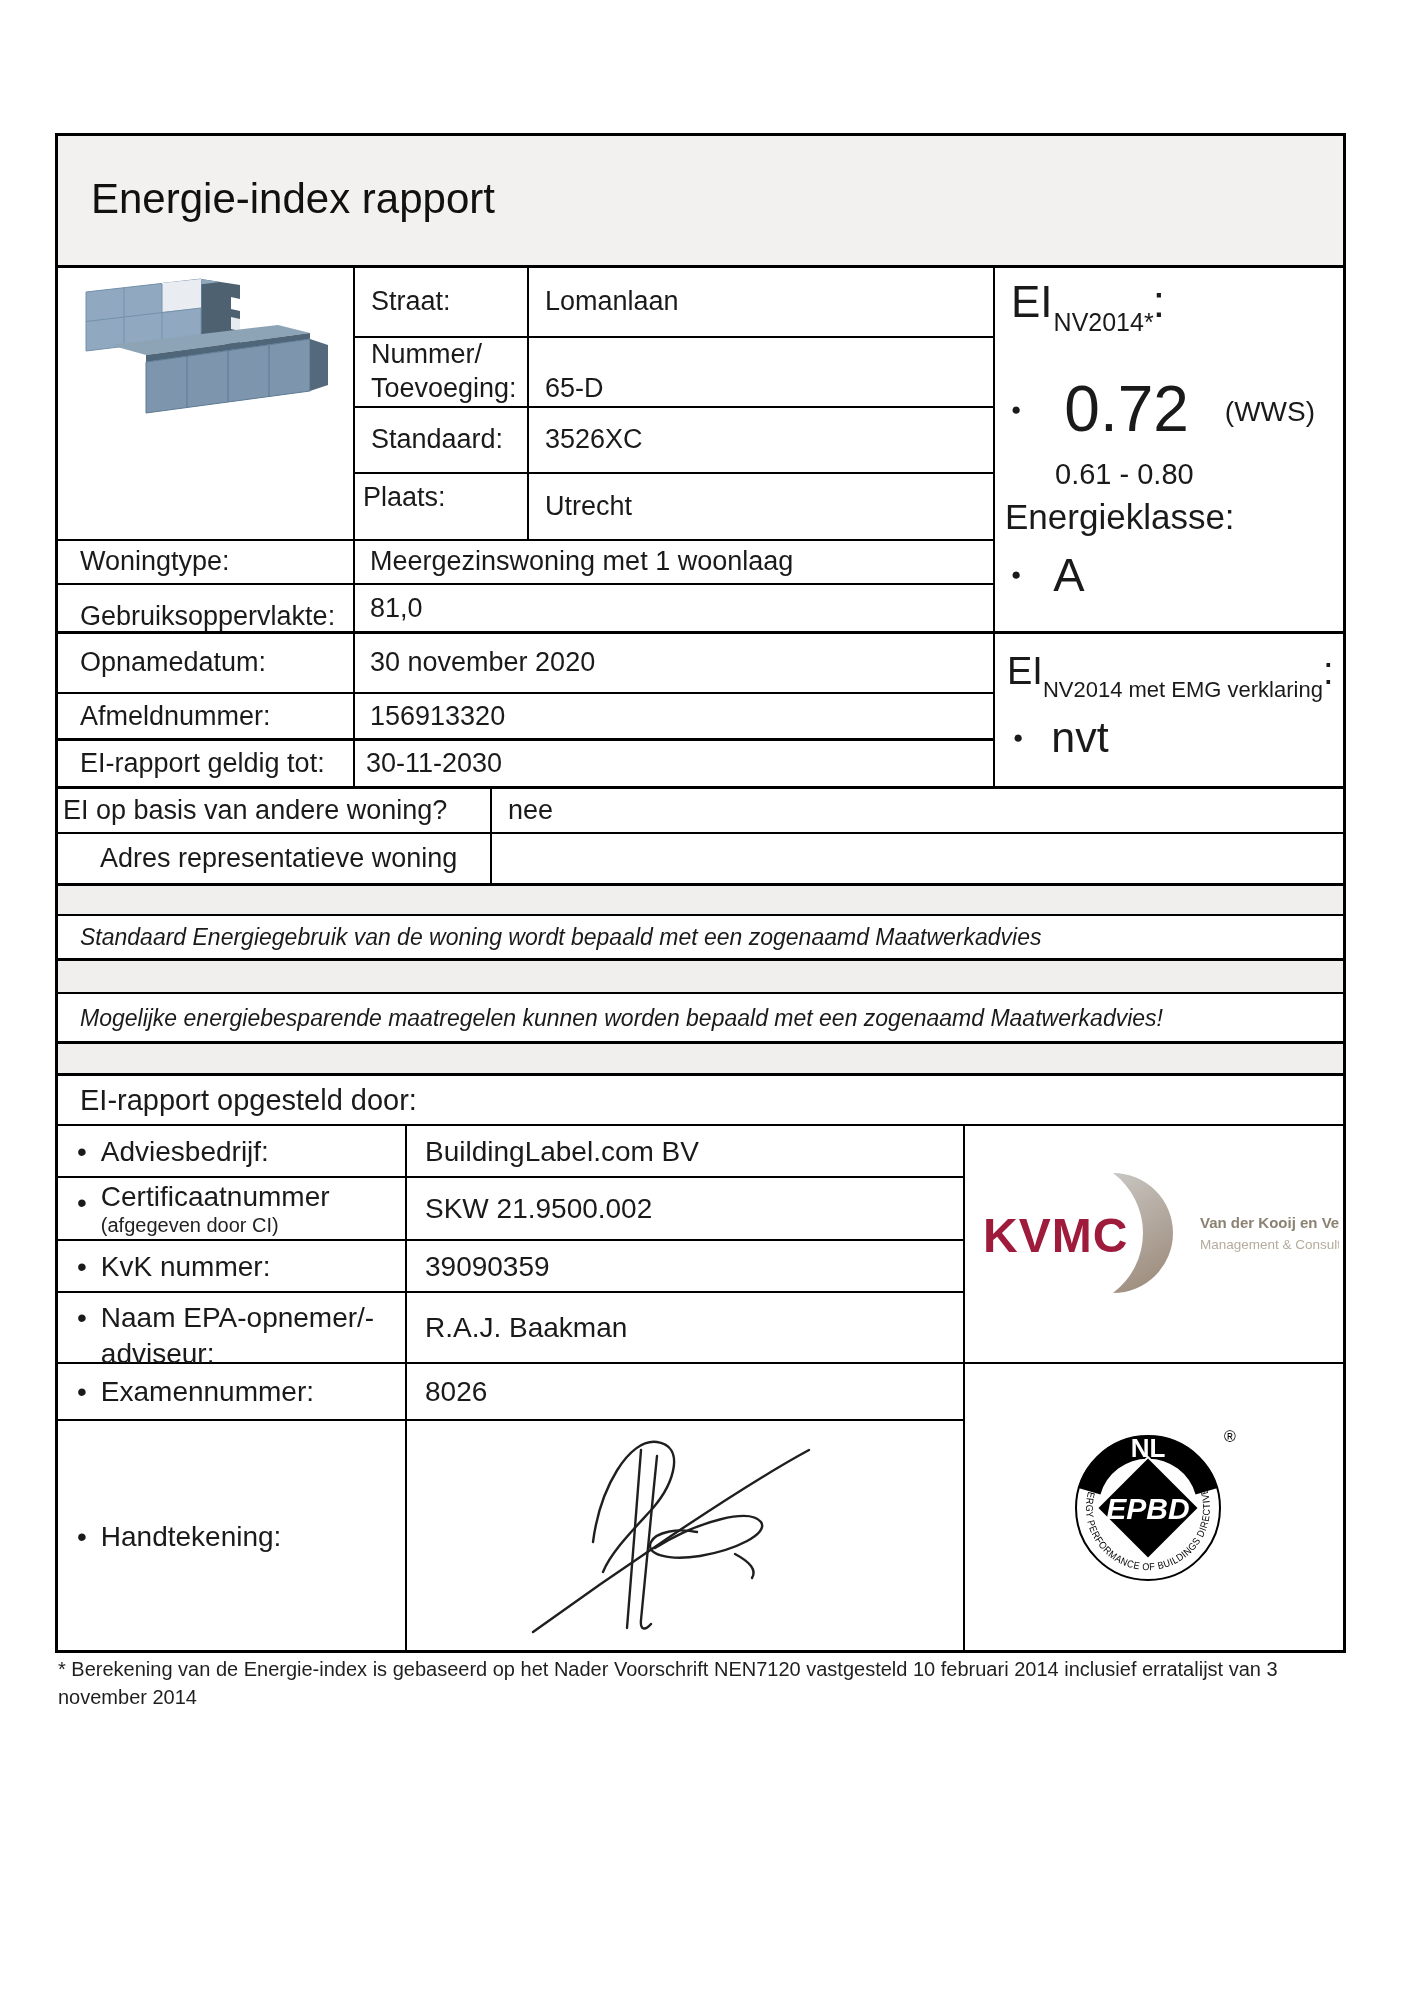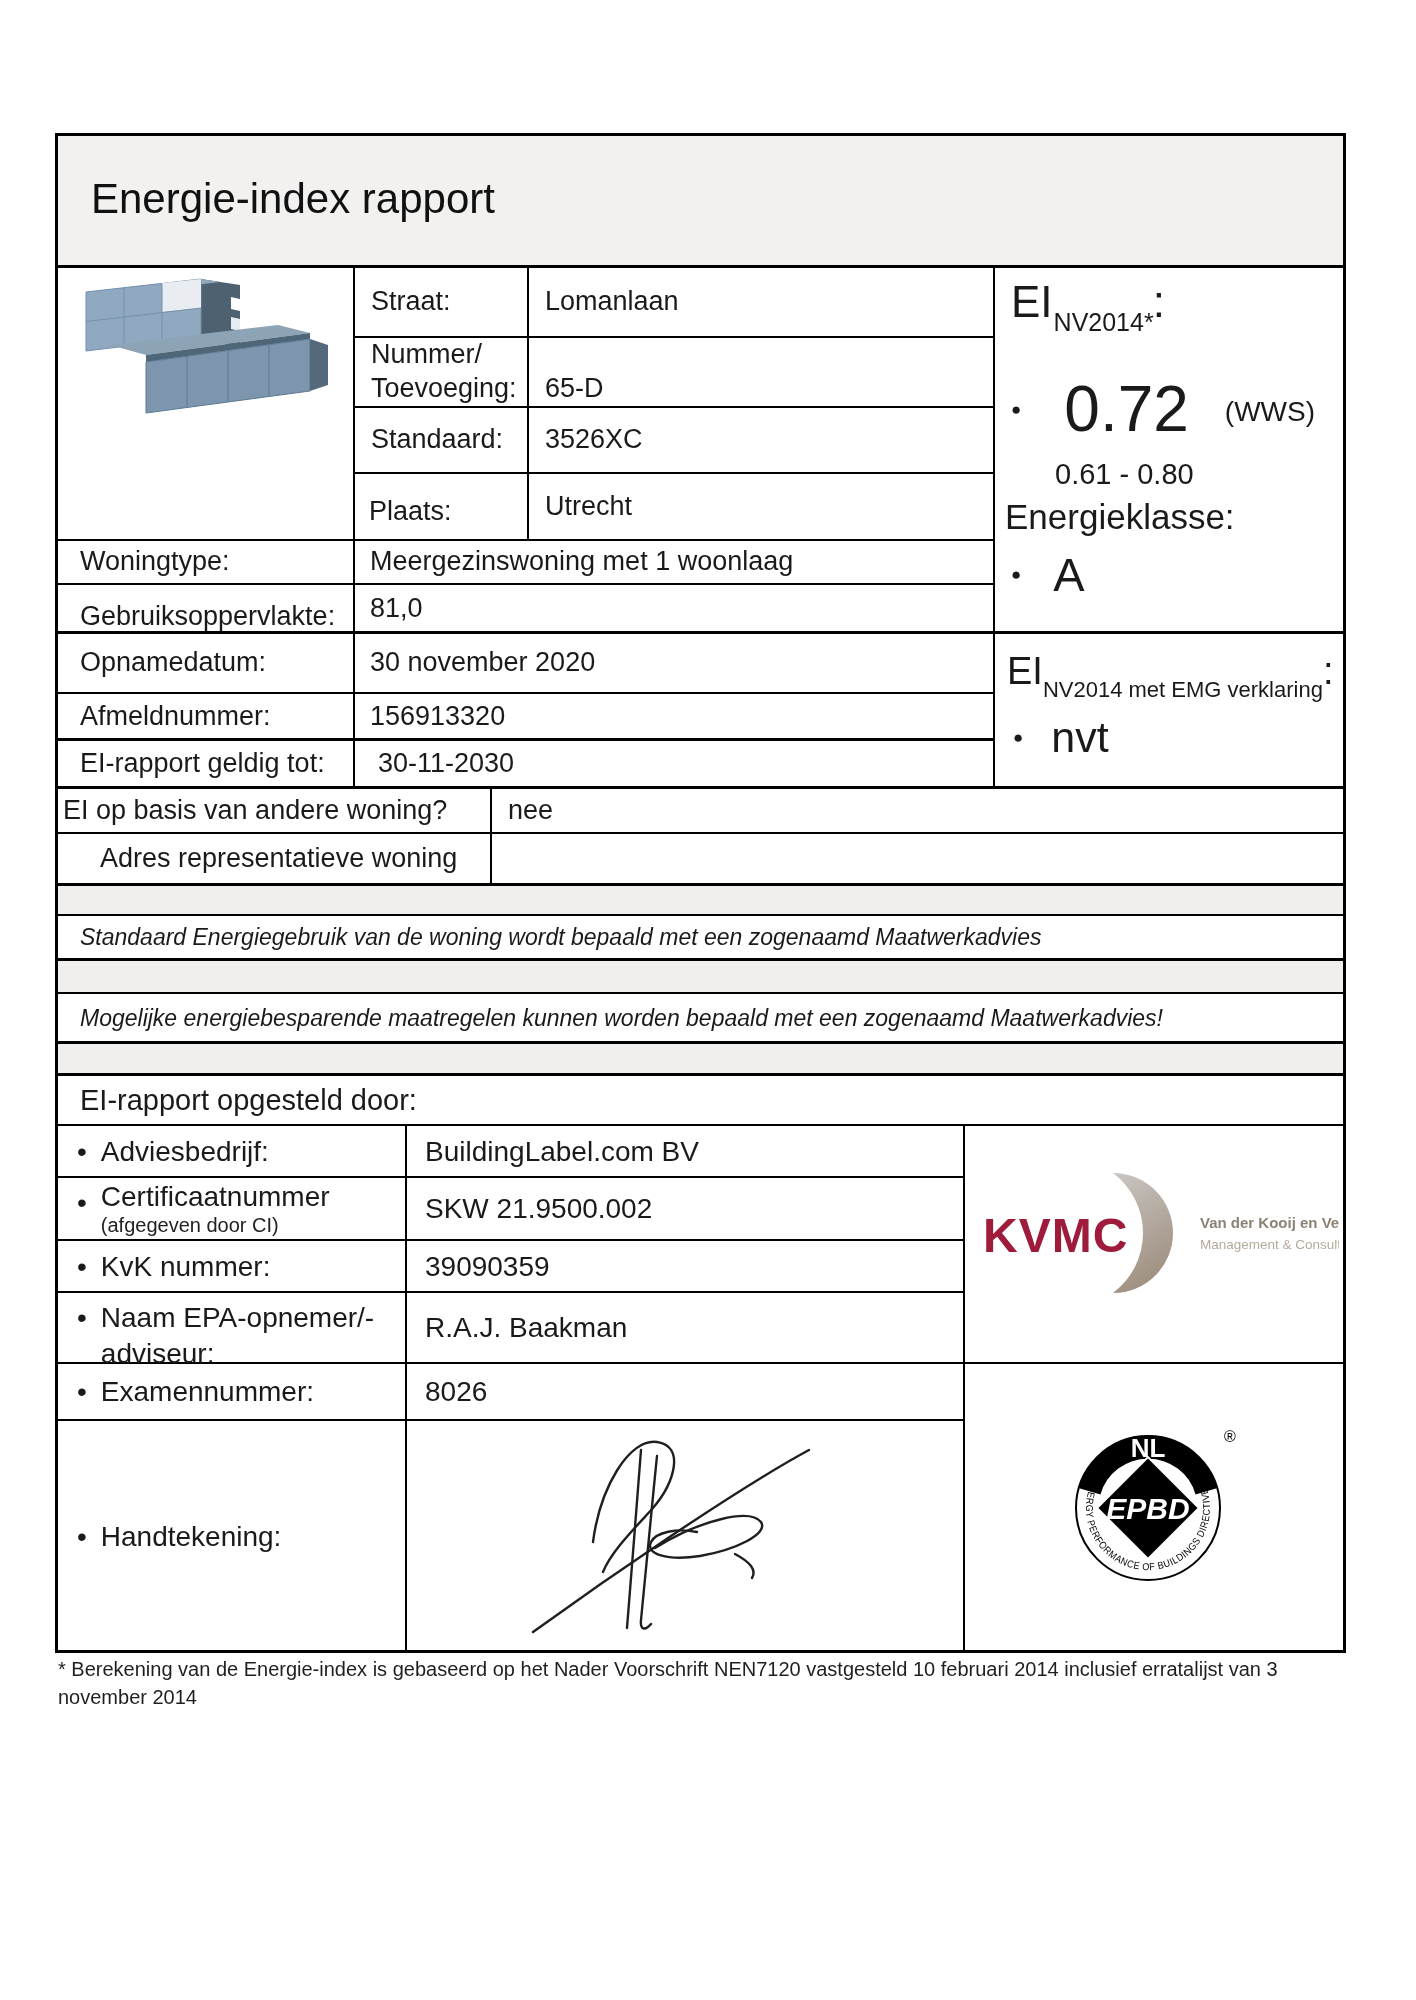--- a/index.html
+++ b/index.html
@@ -102,33 +102,33 @@
     <line x1="201" y1="72" x2="201" y2="124" stroke="#5d7a93"></line>
     <polygon points="242,66 260,72 260,112 242,118" fill="#54697c"></polygon>
   </svg>
 
   <div class="cell" style="left:353px;top:267px;width:174px;height:70px;padding-left:18px">Straat:</div>
   <div class="cell" style="left:527px;top:267px;width:466px;height:70px;padding-left:18px">Lomanlaan</div>
   <div class="cell" style="left:353px;top:337px;width:160px;height:70px;padding-left:18px">Nummer/ Toevoeging:</div>
   <div class="cell" style="left:527px;top:357px;width:466px;height:64px;padding-left:18px">65-D</div>
   <div class="cell" style="left:353px;top:407px;width:174px;height:66px;padding-left:18px">Standaard:</div>
   <div class="cell" style="left:527px;top:407px;width:466px;height:66px;padding-left:18px">3526XC</div>
-  <div class="cell" style="left:353px;top:487px;width:174px;height:50px;padding-left:16px">Plaats:</div>
+  <div class="cell" style="left:353px;top:473px;width:174px;height:50px;padding-left:10px">Plaats:</div>
   <div class="cell" style="left:527px;top:473px;width:466px;height:67px;padding-left:18px">Utrecht</div>
 
   <div class="cell" style="left:55px;top:540px;width:298px;height:44px;padding-left:25px">Woningtype:</div>
   <div class="cell" style="left:353px;top:540px;width:640px;height:44px;padding-left:17px">Meergezinswoning met 1 woonlaag</div>
   <div class="cell" style="left:55px;top:584px;width:298px;height:66px;padding-left:25px">Gebruiksoppervlakte:</div>
   <div class="cell" style="left:353px;top:584px;width:640px;height:49px;padding-left:17px">81,0</div>
   <div class="cell" style="left:55px;top:633px;width:298px;height:60px;padding-left:25px">Opnamedatum:</div>
   <div class="cell" style="left:353px;top:633px;width:640px;height:60px;padding-left:17px">30 november 2020</div>
   <div class="cell" style="left:55px;top:693px;width:298px;height:47px;padding-left:25px">Afmeldnummer:</div>
   <div class="cell" style="left:353px;top:693px;width:640px;height:47px;padding-left:17px">156913320</div>
   <div class="cell" style="left:55px;top:740px;width:298px;height:48px;padding-left:25px">EI-rapport geldig tot:</div>
-  <div class="cell" style="left:353px;top:740px;width:640px;height:48px;padding-left:25px">30-11-2030</div>
+  <div class="cell" style="left:353px;top:740px;width:640px;height:48px;padding-left:13px">30-11-2030</div>
   <div class="cell" style="left:54px;top:788px;width:435px;height:45px;padding-left:9px">EI op basis van andere woning?</div>
   <div class="cell" style="left:490px;top:788px;width:856px;height:45px;padding-left:18px">nee</div>
   <div class="cell" style="left:55px;top:833px;width:435px;height:52px;padding-left:45px">Adres representatieve woning</div>
   <div class="cell" style="left:490px;top:833px;width:856px;height:52px;padding-left:18px"></div>
 
   <div class="ei-el ei-big" style="left:1011px;top:277px"><span>EI</span><sub>NV2014*</sub><span>:</span></div>
   <div class="ei-el vline-row" style="left:1011px;top:372px">
     <span class="dot-lg">●</span>
     <span class="num-lg">0.72</span>
     <span class="wws">(WWS)</span>

